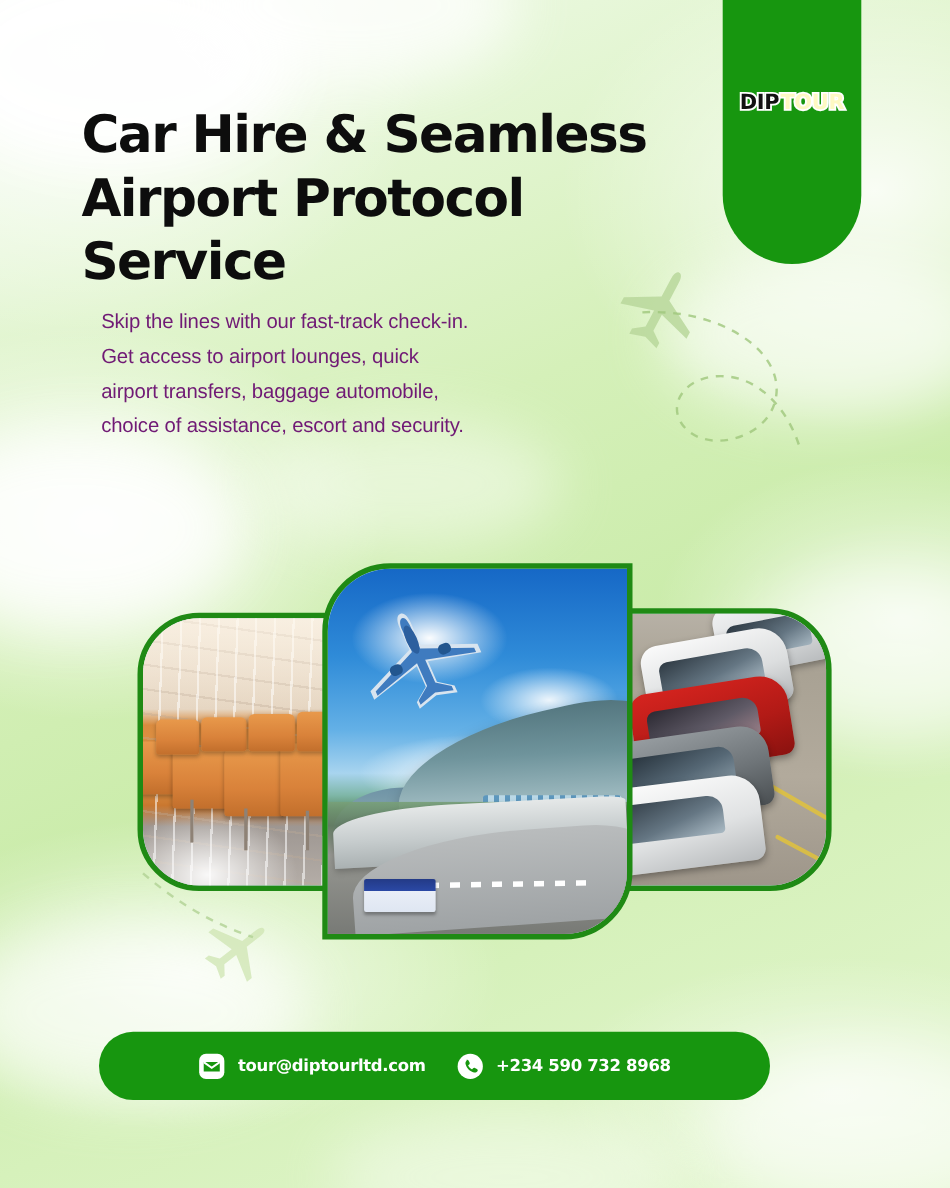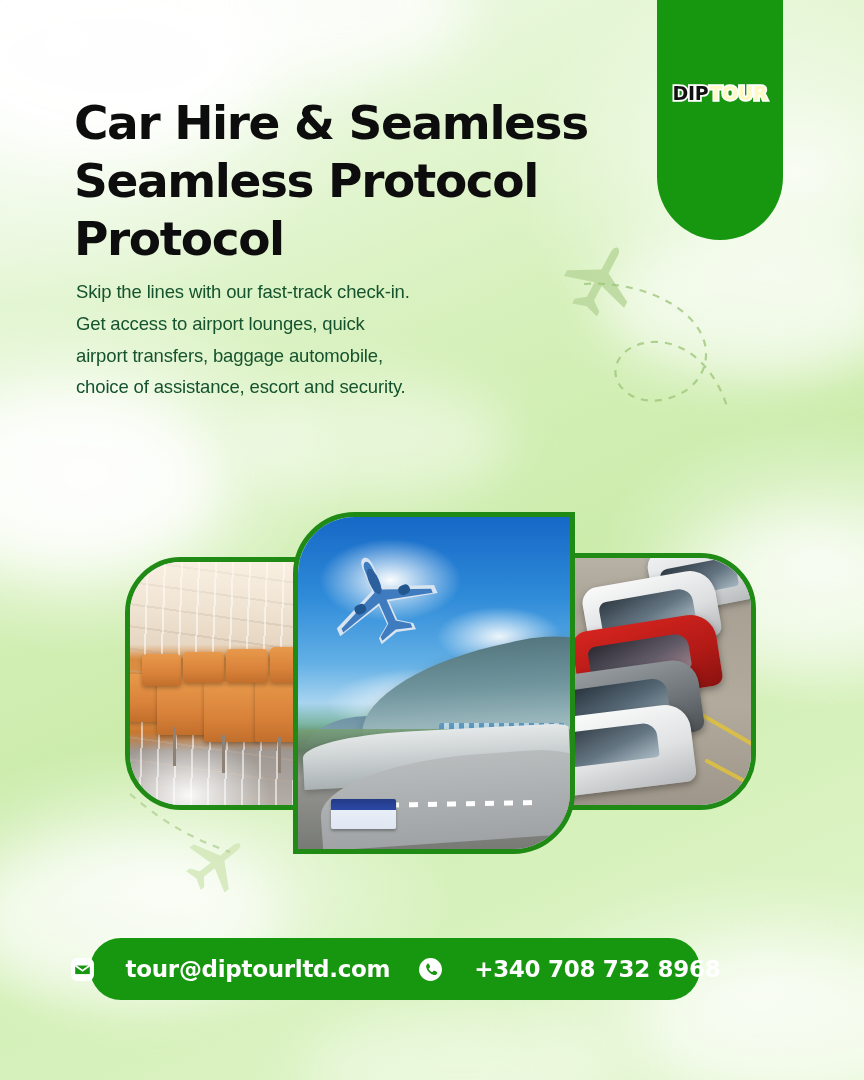--- a/index.html
+++ b/index.html
@@ -41,22 +41,22 @@
   .headline {
     position:absolute; left:74px; top:94px; width:560px;
     font-family:"DejaVu Sans", sans-serif;
     font-size:47px; line-height:1.235; font-weight:bold;
     letter-spacing:-1.4px; color:#0d0d0d;
   }
   .headline span { display:block; }
 
   
   .subcopy {
-    position:absolute; left:76px; top:276px; width:520px;
-    font-size:18.5px; line-height:1.72; color:#14532d;
+    position:absolute; left:92px; top:276px; width:520px;
+    font-size:18.5px; line-height:1.72; color:#701a75;
     letter-spacing:-.15px;
   }
   .subcopy span { display:block; }
 
   
   .collage { position:absolute; left:0; top:0; width:864px; height:1080px; pointer-events:none; }
   .panel { position:absolute; border:5px solid #1f8a14; overflow:hidden; background:#cfe8f7; }
   .panel-left   { left:125px; top:557px; width:205px; height:253px; border-radius:56px 0 0 56px; }
   .panel-center { left:293px; top:512px; width:282px; height:342px; border-radius:62px 0 62px 0; z-index:3; }
   .panel-right  { left:566px; top:553px; width:190px; height:257px; border-radius:0 56px 56px 0; }
@@ -147,22 +147,22 @@
   }
 
   
   .contact-pill {
     position:absolute; left:90px; top:938px; width:610px; height:62px;
     background:#17960f; border-radius:31px;
     display:flex; align-items:center; justify-content:center; gap:28px;
   }
   .contact-item { display:flex; align-items:center; gap:11px; }
   .contact-text {
-    color:#fff; font-size:23px; font-weight:bold; letter-spacing:-.3px;
-    font-family:"DejaVu Sans", sans-serif; white-space:nowrap;margin-left:20px;
+    color:#fff; font-size:15px; font-weight:bold; letter-spacing:-.3px;
+    font-family:"DejaVu Sans", sans-serif; white-space:nowrap;
   }
   .ic { width:25px; height:25px; flex:0 0 25px; }
 </style>
 </head>
 <body>
 
 <div>
   <div class="cloud" style="left:-60px;  top:-40px;  width:330px; height:190px; opacity:.95;"></div>
   <div class="cloud" style="left:170px;  top:-70px;  width:300px; height:150px; opacity:.75;"></div>
   <div class="cloud" style="left:600px;  top:230px;  width:300px; height:150px; opacity:.6;"></div>
@@ -175,22 +175,22 @@
 </div>
 
 <div class="logo-tab">
   <div class="logo-word">
     <span class="logo-dip">DIP</span><span class="logo-tour">TOUR</span>
   </div>
 </div>
 
 <h1 class="headline">
   <span>Car Hire &amp; Seamless</span>
-  <span>Seamless Protocol</span>
-  <span>Protocol</span>
+  <span>Airport Protocol</span>
+  <span>Service</span>
 </h1>
 
 <div class="subcopy">
   <span>Skip the lines with our fast-track check-in.</span>
   <span>Get access to airport lounges, quick</span>
   <span>airport transfers, baggage automobile,</span>
   <span>choice of assistance, escort and security.</span>
 </div>
 
 <svg class="plane-deco" style="left:556px; top:238px; width:90px; height:86px;" viewBox="0 0 90 86">
@@ -280,15 +280,15 @@
       <path d="M5 8.2h14v8.2H5z" fill="#17960f"></path>
       <path d="M5 8.2l7 5 7-5" fill="none" stroke="#fff" stroke-width="1.7"></path>
     </svg>
     <span class="contact-text">tour@diptourltd.com</span>
   </div>
   <div class="contact-item">
     <svg class="ic" viewBox="0 0 24 24">
       <circle cx="12" cy="12" r="11" fill="#fff"></circle>
       <path d="M8.6 6.4c.7-.5 1.5-.3 1.9.5l.9 1.7c.3.6.2 1.2-.3 1.6l-.7.6c-.2.2-.2.4-.1.6.6 1.3 1.7 2.4 3 3 .2.1.5.1.6-.1l.6-.7c.4-.5 1-.6 1.6-.3l1.7.9c.8.4 1 1.2.5 1.9-.7.9-1.9 1.4-3 1.1-3.6-.9-6.5-3.8-7.4-7.4-.3-1.1.2-2.3 1.1-3z" fill="#17960f"></path>
     </svg>
-    <span class="contact-text">+340 708 732 8968</span>
+    <span class="contact-text">+234 590 732 8968</span>
   </div>
 </div>
 
 </body></html>

